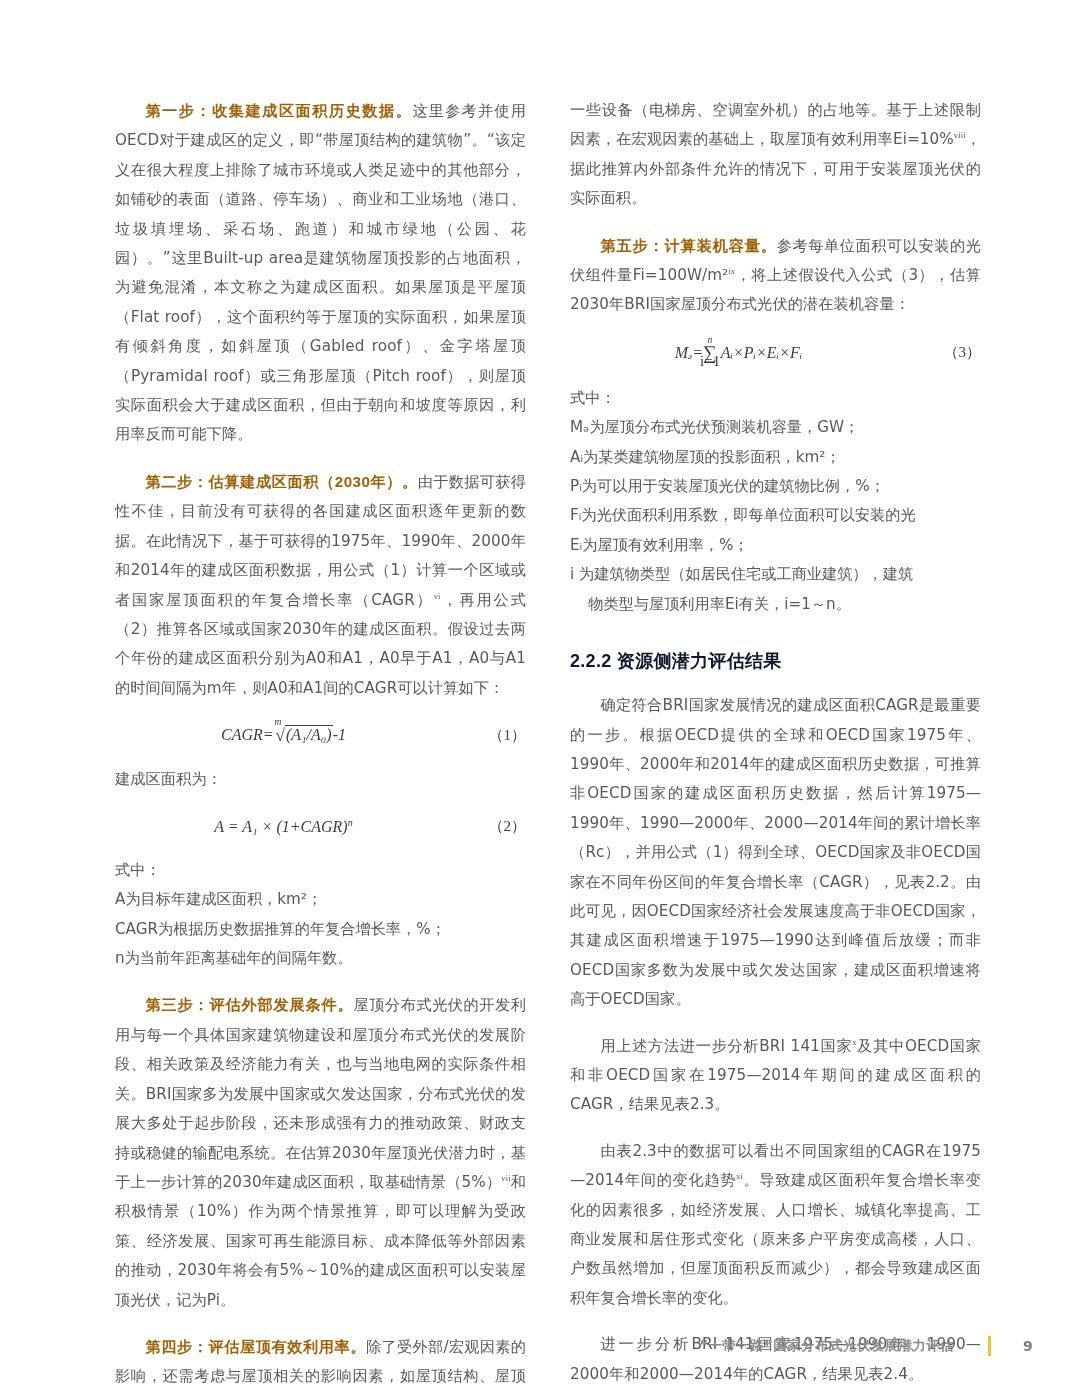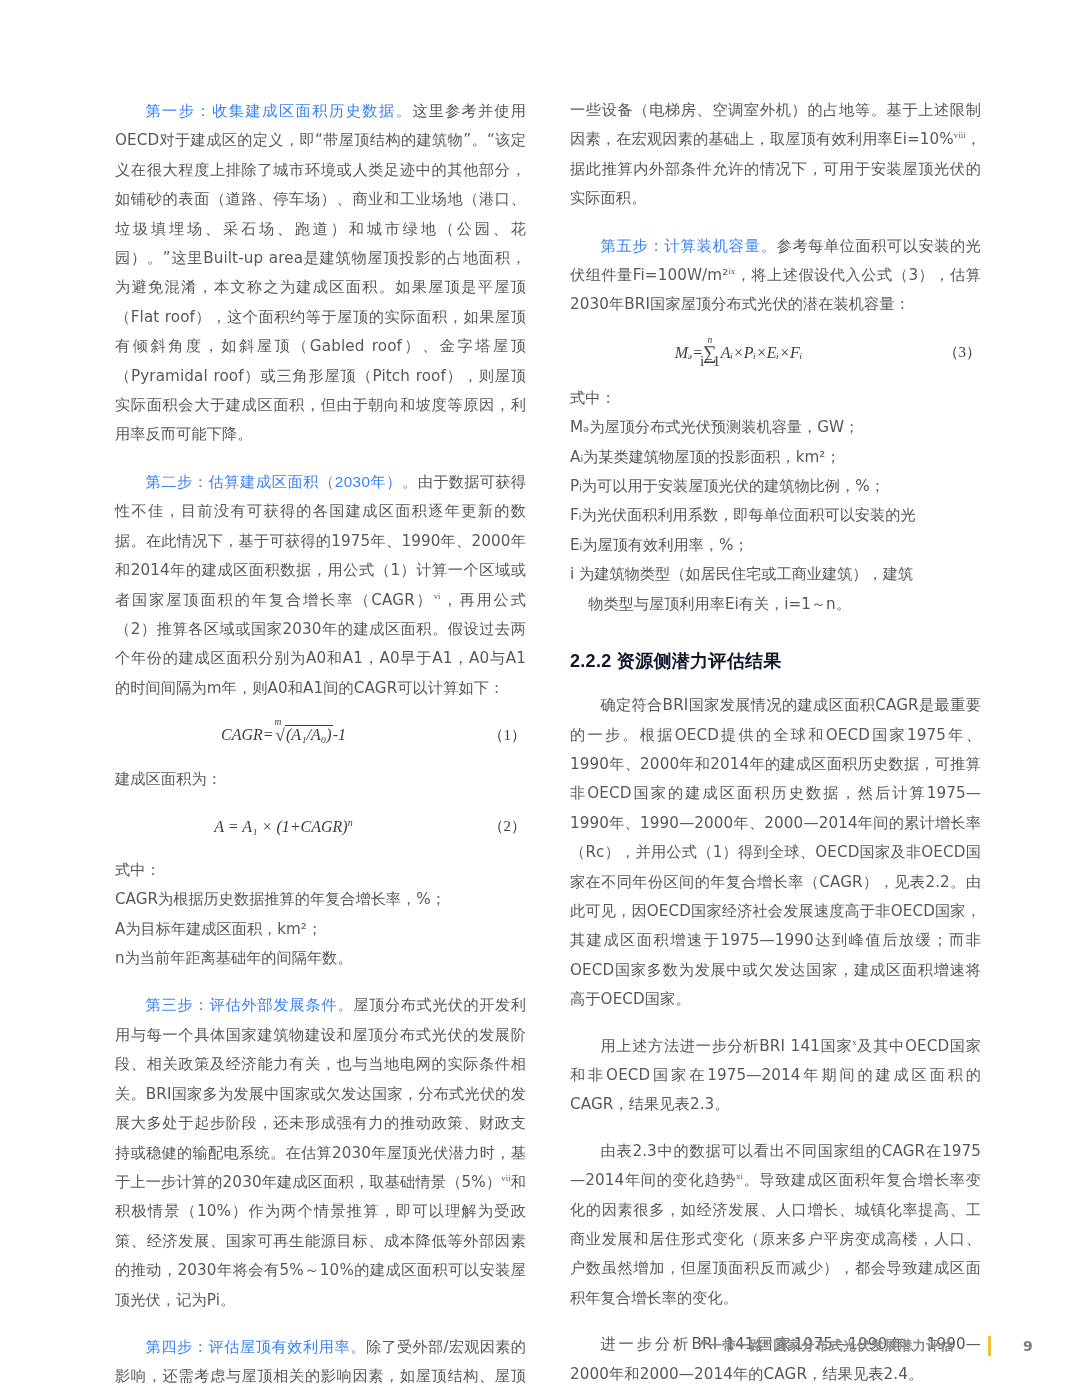--- a/index.html
+++ b/index.html
@@ -44,22 +44,22 @@
     line-height: 29.4px;
     text-align: justify;
     text-justify: inter-ideograph;
     color: #58585a;
     letter-spacing: 0.1px;
   }
   p.indent { text-indent: 2em; }
   p + p { margin-top: 17px; }
 
   .runin {
-    font-weight: normal;
-    color: #3b82f6;
+    font-weight: bold;
+    color: #a16207;
     font-family: "Liberation Sans", "DejaVu Sans", sans-serif;
     letter-spacing: 0.4px;
   }
 
   .cjk {
     font-family: "DejaVu Sans", "Liberation Sans", sans-serif;
   }
   sup.note {
     font-size: 8.5px;
     vertical-align: super;
@@ -212,22 +212,22 @@
 
       <p class="cjk">建成区面积为：</p>
 
       <div class="formula-row">
         <div class="formula"><span>A = A₁ × (1+CAGR)</span><sup style="font-size:10px;">n</sup></div>
         <div class="eqnum">（2）</div>
       </div>
 
       <div class="deflist">
         <div class="defline cjk">式中：</div>
+        <div class="defline cjk">A为目标年建成区面积，km²；</div>
         <div class="defline cjk">CAGR为根据历史数据推算的年复合增长率，%；</div>
-        <div class="defline cjk">A为目标年建成区面积，km²；</div>
         <div class="defline cjk">n为当前年距离基础年的间隔年数。</div>
       </div>
 
       <div class="blockgap"></div>
 
       <p class="indent cjk"><span class="runin">第三步：评估外部发展条件。</span><span>屋顶分布式光伏的开发利用与每一个具体国家建筑物建设和屋顶分布式光伏的发展阶段、相关政策及经济能力有关，也与当地电网的实际条件相关。BRI国家多为发展中国家或欠发达国家，分布式光伏的发展大多处于起步阶段，还未形成强有力的推动政策、财政支持或稳健的输配电系统。在估算2030年屋顶光伏潜力时，基于上一步计算的2030年建成区面积，取基础情景（5%）</span><sup class="note">vii</sup><span>和积极情景（10%）作为两个情景推算，即可以理解为受政策、经济发展、国家可再生能源目标、成本降低等外部因素的推动，2030年将会有5%～10%的建成区面积可以安装屋顶光伏，记为Pi。</span></p>
 
       <p class="indent cjk"><span class="runin">第四步：评估屋顶有效利用率。</span><span>除了受外部/宏观因素的影响，还需考虑与屋顶相关的影响因素，如屋顶结构、屋顶朝向、屋顶周边的遮挡物/阴影，以及屋顶上</span></p>
 
     </div>

